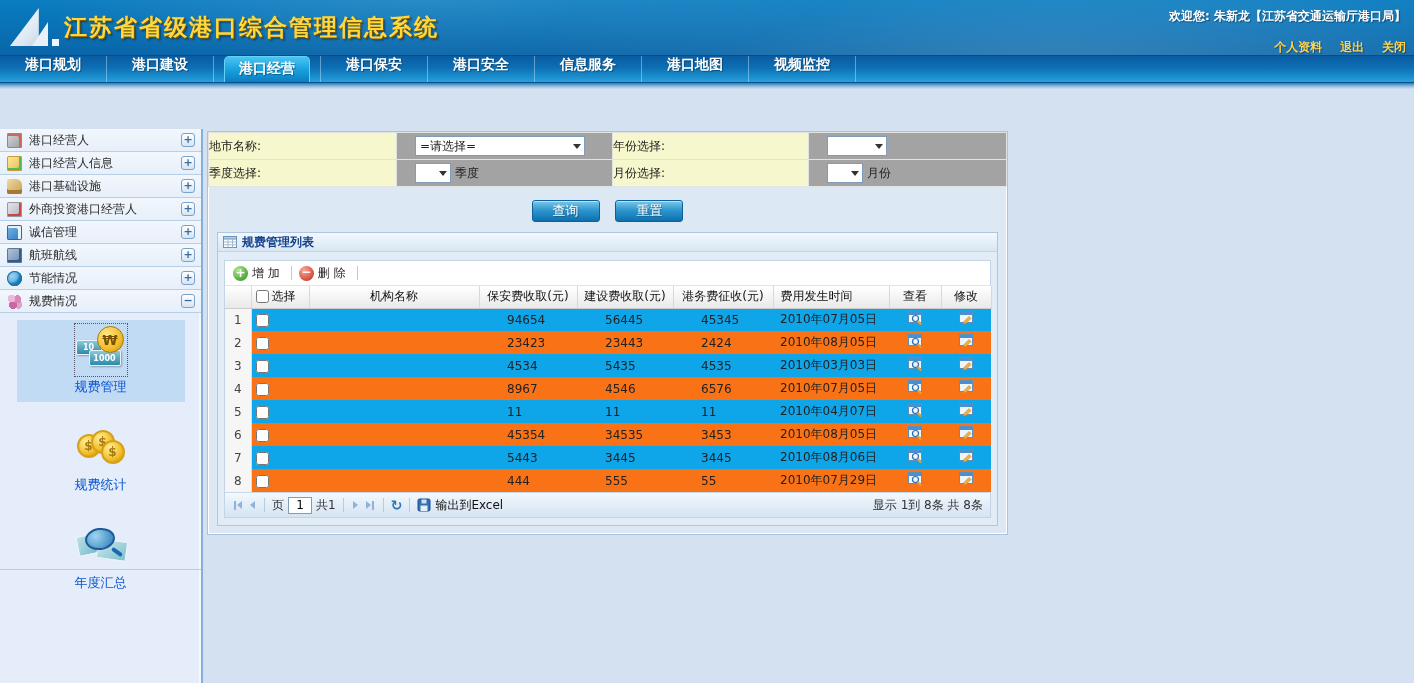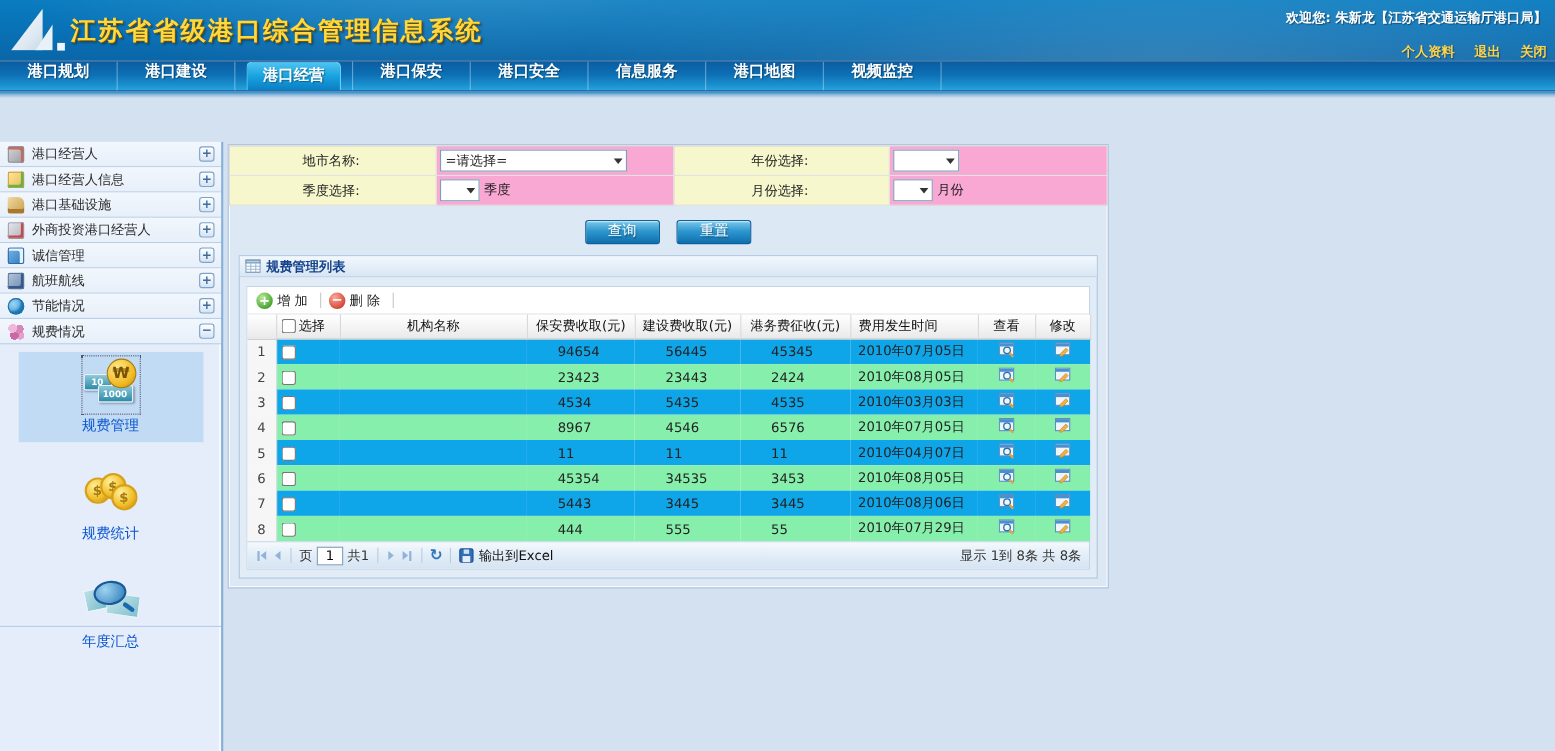--- a/index.html
+++ b/index.html
@@ -85,22 +85,22 @@
   .lens { position:absolute; left:10px; top:8px; width:30px; height:22px; border-radius:50%;
     background:radial-gradient(circle at 35% 30%,#9fd4f0,#2a7ab8); border:2px solid #1a5a98; transform:rotate(-8deg); }
   .lens-handle { position:absolute; left:36px; top:30px; width:12px; height:4px; background:#1a6ab0; transform:rotate(35deg); border-radius:2px; }
 
   
   #main { flex:1; padding:2px 0 0 4px; }
   #main-wrapper { width:801px; min-height:396px; background:#dde8f5; border:1px solid #aac2e0; box-shadow:inset 0 0 0 1px #ffffff; }
 
   table.filter { width:100%; border-collapse:collapse; table-layout:fixed; background:#c9c9c9; }
   table.filter td { height:27px; border:1px solid #e2e2e2; vertical-align:middle; font-size:12px; }
-  td.lbl { background:#f7f7cd; text-align:center; padding-right:3px; color:#222; }
-  td.inp { background:#f9a8d4; padding-left:3px; }
+  td.lbl { background:#f7f7cd; text-align:left; padding-right:3px; color:#222; }
+  td.inp { background:#a3a3a3; padding-left:18px; }
   .w-lbl1 { width:188px; } .w-inp1 { width:216px; } .w-lbl2 { width:196px; }
   .select-box { display:inline-flex; align-items:center; justify-content:space-between; height:20px; background:#fff;
     border:1px solid #7f9db9; padding:0 3px 0 4px; vertical-align:middle; cursor:pointer; }
   .sb-city { width:170px; } .sb-year { width:60px; } .sb-narrow { width:36px; }
   .caret { width:0; height:0; border-top:5px solid #333; border-left:4px solid transparent; border-right:4px solid transparent; margin-left:4px; }
   .suffix { margin-left:4px; }
 
   .filter-buttons { text-align:center; padding:13px 0 10px; }
   .btn-blue { display:inline-block; width:68px; height:22px; line-height:20px; text-align:center; color:#fff; font-size:13px;
     background:linear-gradient(180deg,#7cc8e8 0%,#2e97cf 45%,#0f6fae 100%); border:1px solid #0d6099; border-radius:3px;
@@ -119,21 +119,21 @@
   .icon-del { width:15px; height:15px; border-radius:50%; background:radial-gradient(circle at 35% 30%,#f8a898,#d84a3a 70%,#a82818);
     color:#fff; font-weight:bold; font-size:12px; line-height:13px; text-align:center; }
   .tb-sep { width:1px; height:14px; background:#c8c8c8; margin:0 5px; }
 
   table.grid { width:100%; border-collapse:collapse; table-layout:fixed; font-size:12px; }
   table.grid th { height:22px; background:linear-gradient(180deg,#ffffff 0%,#f2f2f2 60%,#e9e9e9 100%);
     border-right:1px solid #d9d9d9; border-bottom:1px solid #cccccc; font-weight:normal; color:#111; text-align:center; }
   table.grid th.filler, table.grid td.filler { border-right:none; }
   table.grid td { height:23px; vertical-align:middle; }
   tr.row-odd td { background:#0ea5e9; }
-  tr.row-even td { background:#86efac; }
+  tr.row-even td { background:#f97316; }
   td.rownum { background:#f6f6f6 !important; border-right:1px solid #dddddd; text-align:center; color:#444; }
   .col-num { width:26px; } .col-sel { width:58px; } .col-org { width:170px; }
   .col-fee1 { width:98px; } .col-fee2 { width:96px; } .col-fee3 { width:100px; }
   .col-date { width:116px; } .col-view { width:52px; } .col-edit { width:50px; }
   td.fee { padding-left:28px; } td.date { padding-left:7px; }
   td.center, th.center { text-align:center; }
   .chk { width:13px; height:13px; vertical-align:middle; margin:0; }
   th .chk { margin-right:3px; }
   .act-icon { display:inline-block; cursor:pointer; line-height:0; }
 

